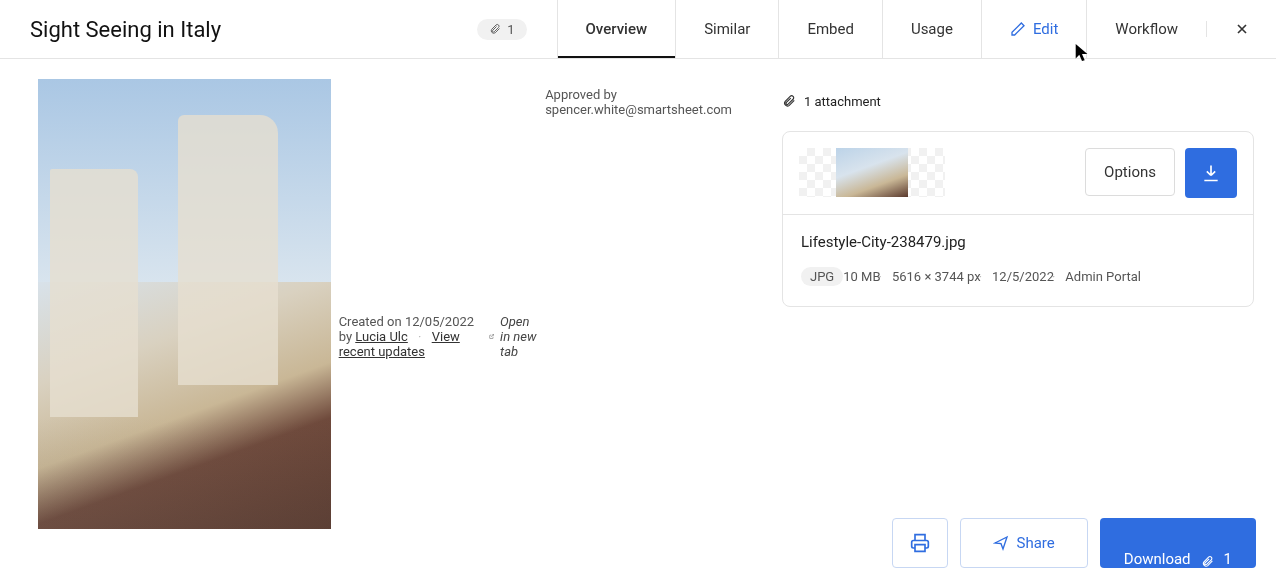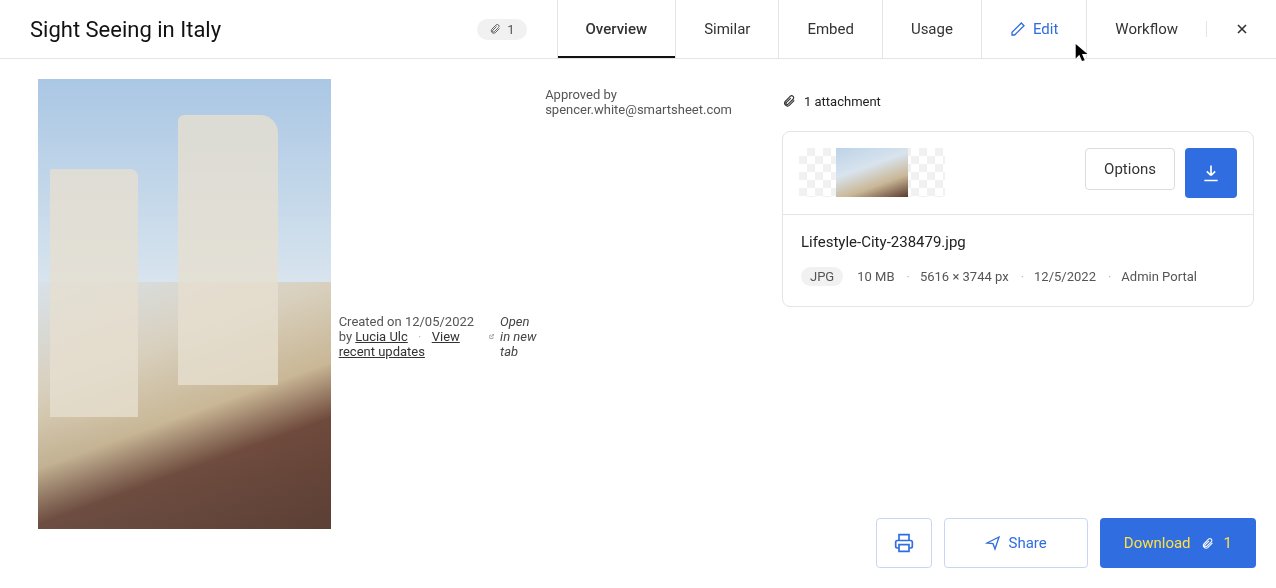--- a/index.html
+++ b/index.html
@@ -203,21 +203,21 @@
     }
     .card-actions {
       display: flex;
       gap: 10px;
     }
     .options-btn {
       border: 1px solid #dcdcdc;
       background: #fff;
       border-radius: 4px;
       padding: 0 18px;
-      height: 42px;
+      height: 48px;
       font-size: 15px;
       color: #333;
       cursor: pointer;
     }
     .dl-btn {
       width: 52px;
       height: 50px;
       background: #2f6de0;
       border: none;
       border-radius: 4px;
@@ -231,21 +231,20 @@
       padding: 18px 18px 20px 18px;
     }
     .filename {
       font-size: 15px;
       color: #222;
       margin-bottom: 16px;
     }
     .file-meta {
       display: flex;
       align-items: center;
-      gap: 14px;
       font-size: 13px;
       color: #555;
     }
     .file-meta .badge {
       background: #f1f1f1;
       border-radius: 10px;
       padding: 2px 9px;
     }
     .file-meta .dot::before {
       content: "·";
@@ -272,30 +271,31 @@
     .icon-btn {
       width: 56px;
       border: 1px solid #c7d7f3;
       background: #fff;
     }
     .icon-btn svg { width: 20px; height: 20px; stroke: #2f6de0; fill:none; }
     .share-btn {
       border: 1px solid #c7d7f3;
       background: #fff;
       color: #2f6de0;
-      padding: 0 40px;
+      padding: 0 32px;
       gap: 8px;
     }
     .share-btn svg { width: 16px; height: 16px; stroke: #2f6de0; fill:#2f6de0; }
     .download-main-btn {
       background: #2f6de0;
       border: none;
-      color: #fde047;
+      color: #ffffff;
       padding: 0 24px;
       gap: 10px;
+      align-items: flex-end;
     }
     .download-main-btn svg { width: 13px; height: 13px; stroke: #fff; }
     .cursor {
       position: absolute;
       left: 1075px;
       top: 44px;
       width: 0; height: 0;
     }
     .cursor svg { width: 14px; height: 18px; }
   </style>

